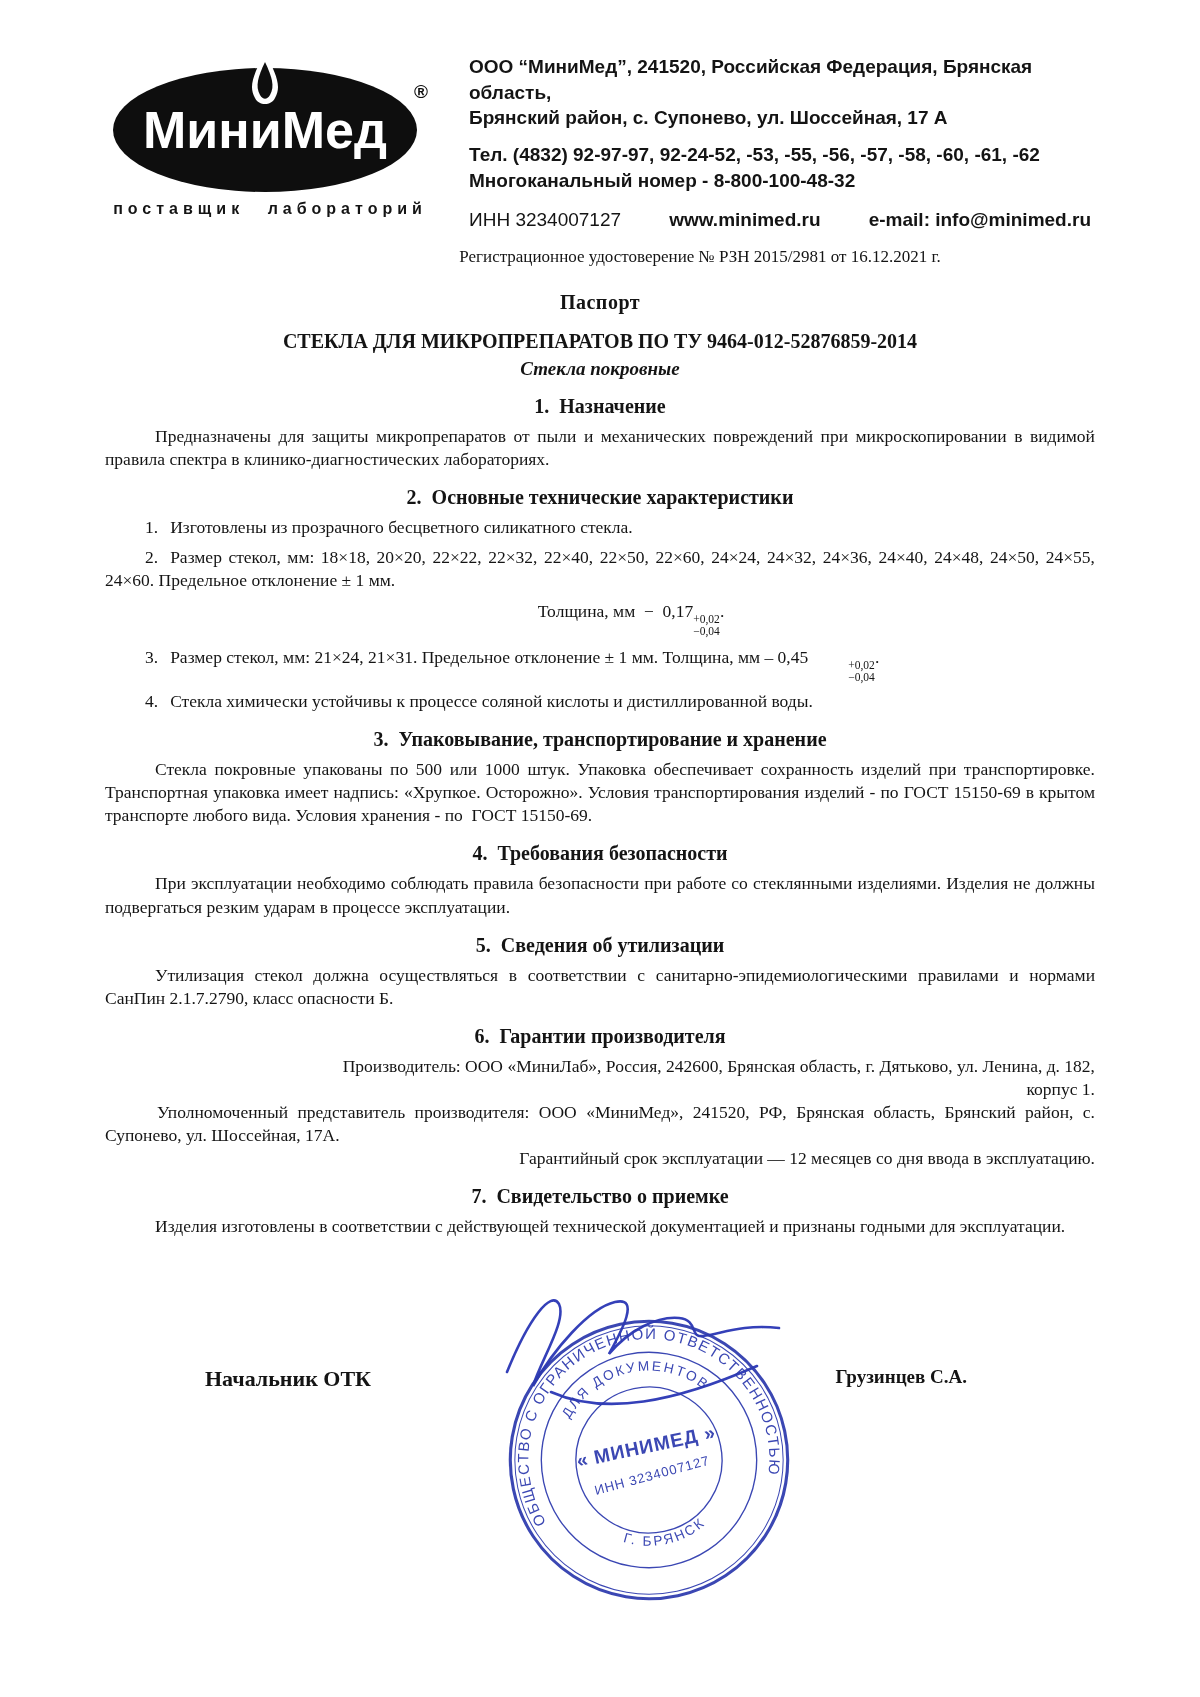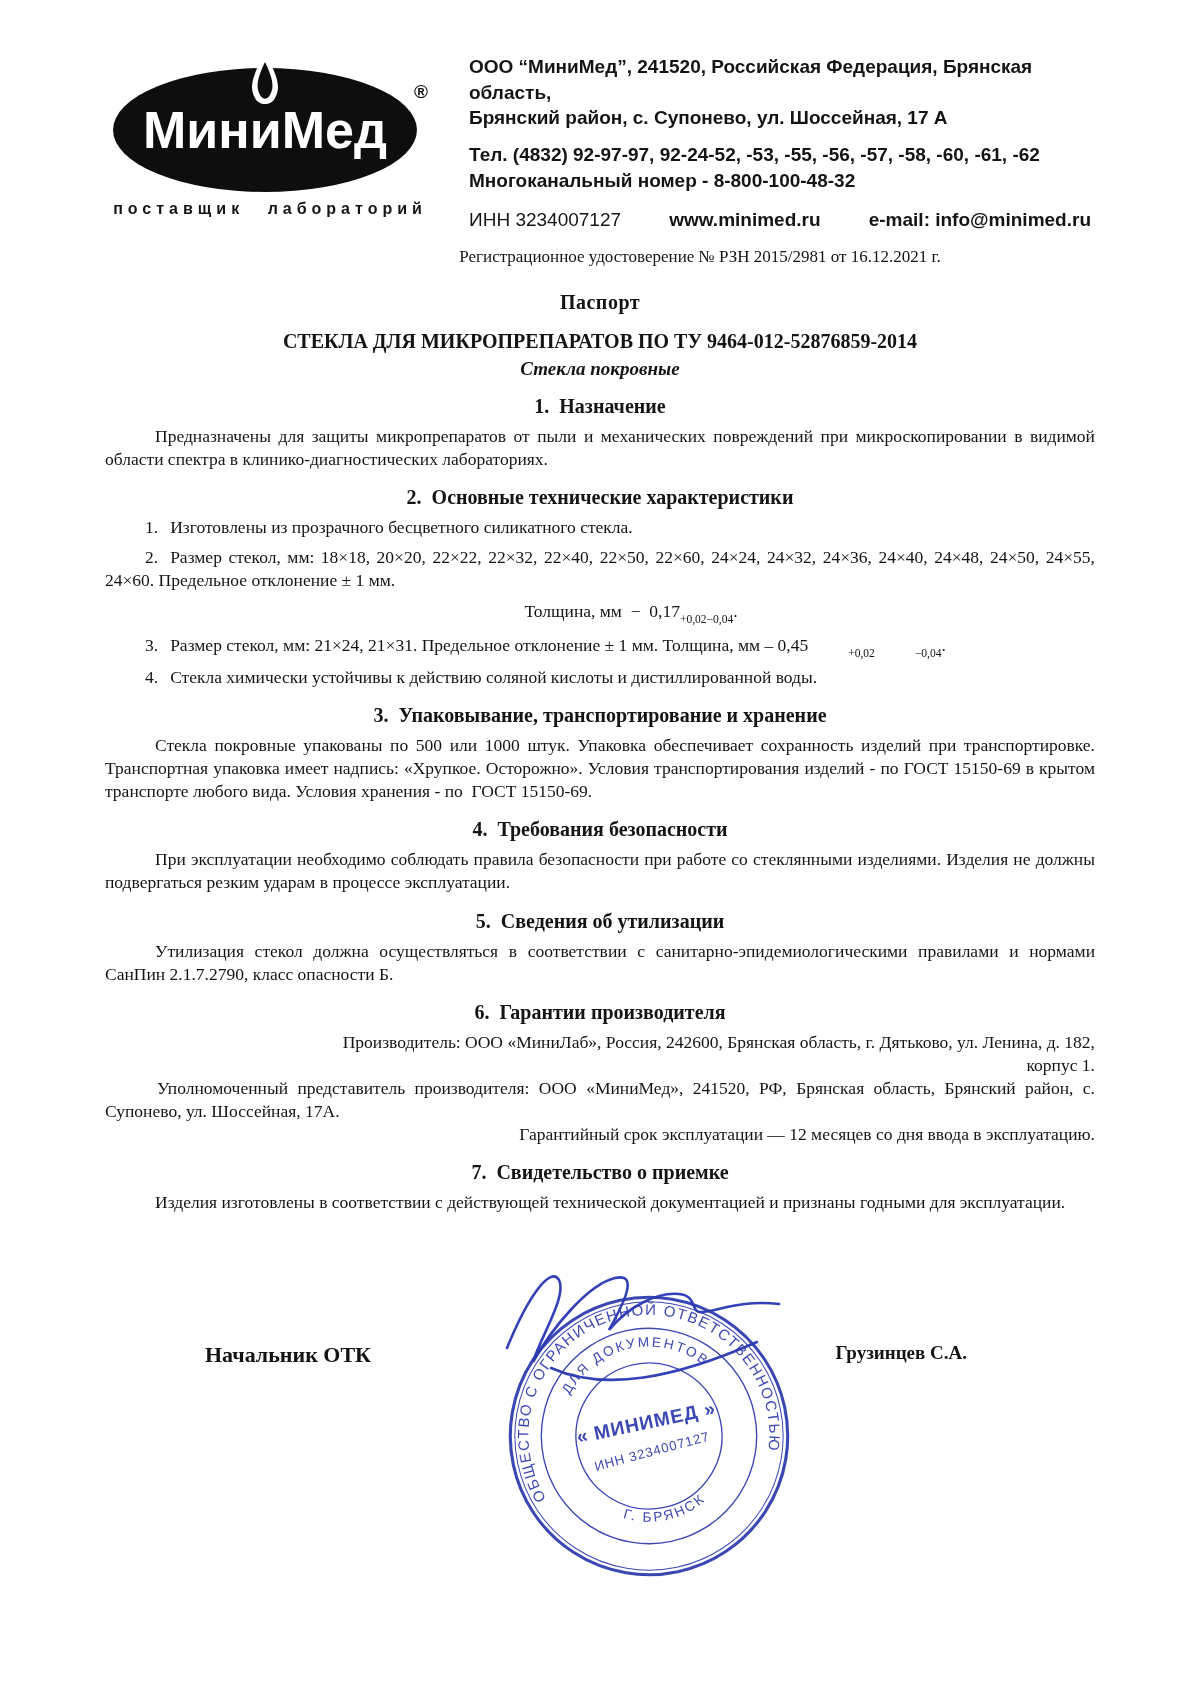--- a/index.html
+++ b/index.html
@@ -45,21 +45,21 @@
   p.item {
     font-size:17.5px; line-height:1.32; text-align:justify; text-indent:40px;
     margin-top:7px;
   }
   p.item .num { margin-right:12px; }
   p.noj { text-align:right; }
   .thickness {
     font-size:17.5px; padding-left:62px; margin:9px 0 9px 0; white-space:pre-wrap; text-align:center;
   }
   .supsub {
-    display:inline-flex; flex-direction:row; font-size:11.5px; line-height:1.05;
+    display:inline-flex; flex-direction:column; font-size:11.5px; line-height:1.05;
     vertical-align:-0.5em; white-space:nowrap;
   }
   .supsub span { display:block; }
 
   
   .footer { position:relative; margin-top:88px; height:470px; }
   .approver-title { position:absolute; left:100px; top:40px; font-weight:bold; font-size:22px; }
   .approver-name  { position:absolute; right:128px; top:40px; font-weight:bold; font-size:19px; }
   .stamp-svg {
     position:absolute; left:398px; top:-12px; width:292px; height:292px;
@@ -102,39 +102,39 @@
     </div>
   </div>
 
   <p class="registration">Регистрационное удостоверение № РЗН 2015/2981 от 16.12.2021 г.</p>
 
   <p class="doc-type">Паспорт</p>
   <p class="main-title">СТЕКЛА ДЛЯ МИКРОПРЕПАРАТОВ ПО ТУ 9464-012-52876859-2014</p>
   <p class="subtitle">Стекла покровные</p>
 
   <p class="section-heading">1.  Назначение</p>
-  <p class="body">Предназначены для защиты микропрепаратов от пыли и механических повреждений при микроскопировании в видимой области спектра в клинико-диагностических лабораториях.</p>
+  <p class="body">Предназначены для защиты микропрепаратов от пыли и механических повреждений при микроскопировании в видимой правила спектра в клинико-диагностических лабораториях.</p>
 
   <p class="section-heading">2.  Основные технические характеристики</p>
 
   <p class="item"><span class="num">1.</span><span>Изготовлены из прозрачного бесцветного силикатного стекла.</span></p>
 
   <p class="item"><span class="num">2.</span><span>Размер стекол, мм: 18×18, 20×20, 22×22, 22×32, 22×40, 22×50, 22×60, 24×24, 24×32, 24×36, 24×40, 24×48, 24×50, 24×55, 24×60. Предельное отклонение ± 1 мм.</span></p>
 
   <p class="thickness"><span>Толщина, мм  −  0,17</span><span class="supsub">
         <span>+0,02</span>
         <span>−0,04</span>
       </span><span>.</span></p>
 
   <p class="item"><span class="num">3.</span><span>Размер стекол, мм: 21×24, 21×31. Предельное отклонение ± 1 мм. Толщина, мм – 0,45</span><span class="supsub">
         <span>+0,02</span>
         <span>−0,04</span>
       </span><span>.</span></p>
 
-  <p class="item"><span class="num">4.</span><span>Стекла химически устойчивы к действию соляной кислоты и дистиллированной воды.</span></p>
+  <p class="item"><span class="num">4.</span><span>Стекла химически устойчивы к процессе соляной кислоты и дистиллированной воды.</span></p>
 
   <p class="section-heading">3.  Упаковывание, транспортирование и хранение</p>
   <p class="body">Стекла покровные упакованы по 500 или 1000 штук. Упаковка обеспечивает сохранность изделий при транспортировке. Транспортная упаковка имеет надпись: «Хрупкое. Осторожно». Условия транспортирования изделий - по ГОСТ 15150-69 в крытом транспорте любого вида. Условия хранения - по  ГОСТ 15150-69.</p>
 
   <p class="section-heading">4.  Требования безопасности</p>
   <p class="body">При эксплуатации необходимо соблюдать правила безопасности при работе со стеклянными изделиями. Изделия не должны подвергаться резким ударам в процессе эксплуатации.</p>
 
   <p class="section-heading">5.  Сведения об утилизации</p>
   <p class="body">Утилизация стекол должна осуществляться в соответствии с санитарно-эпидемиологическими правилами и нормами СанПин 2.1.7.2790, класс опасности Б.</p>
 

